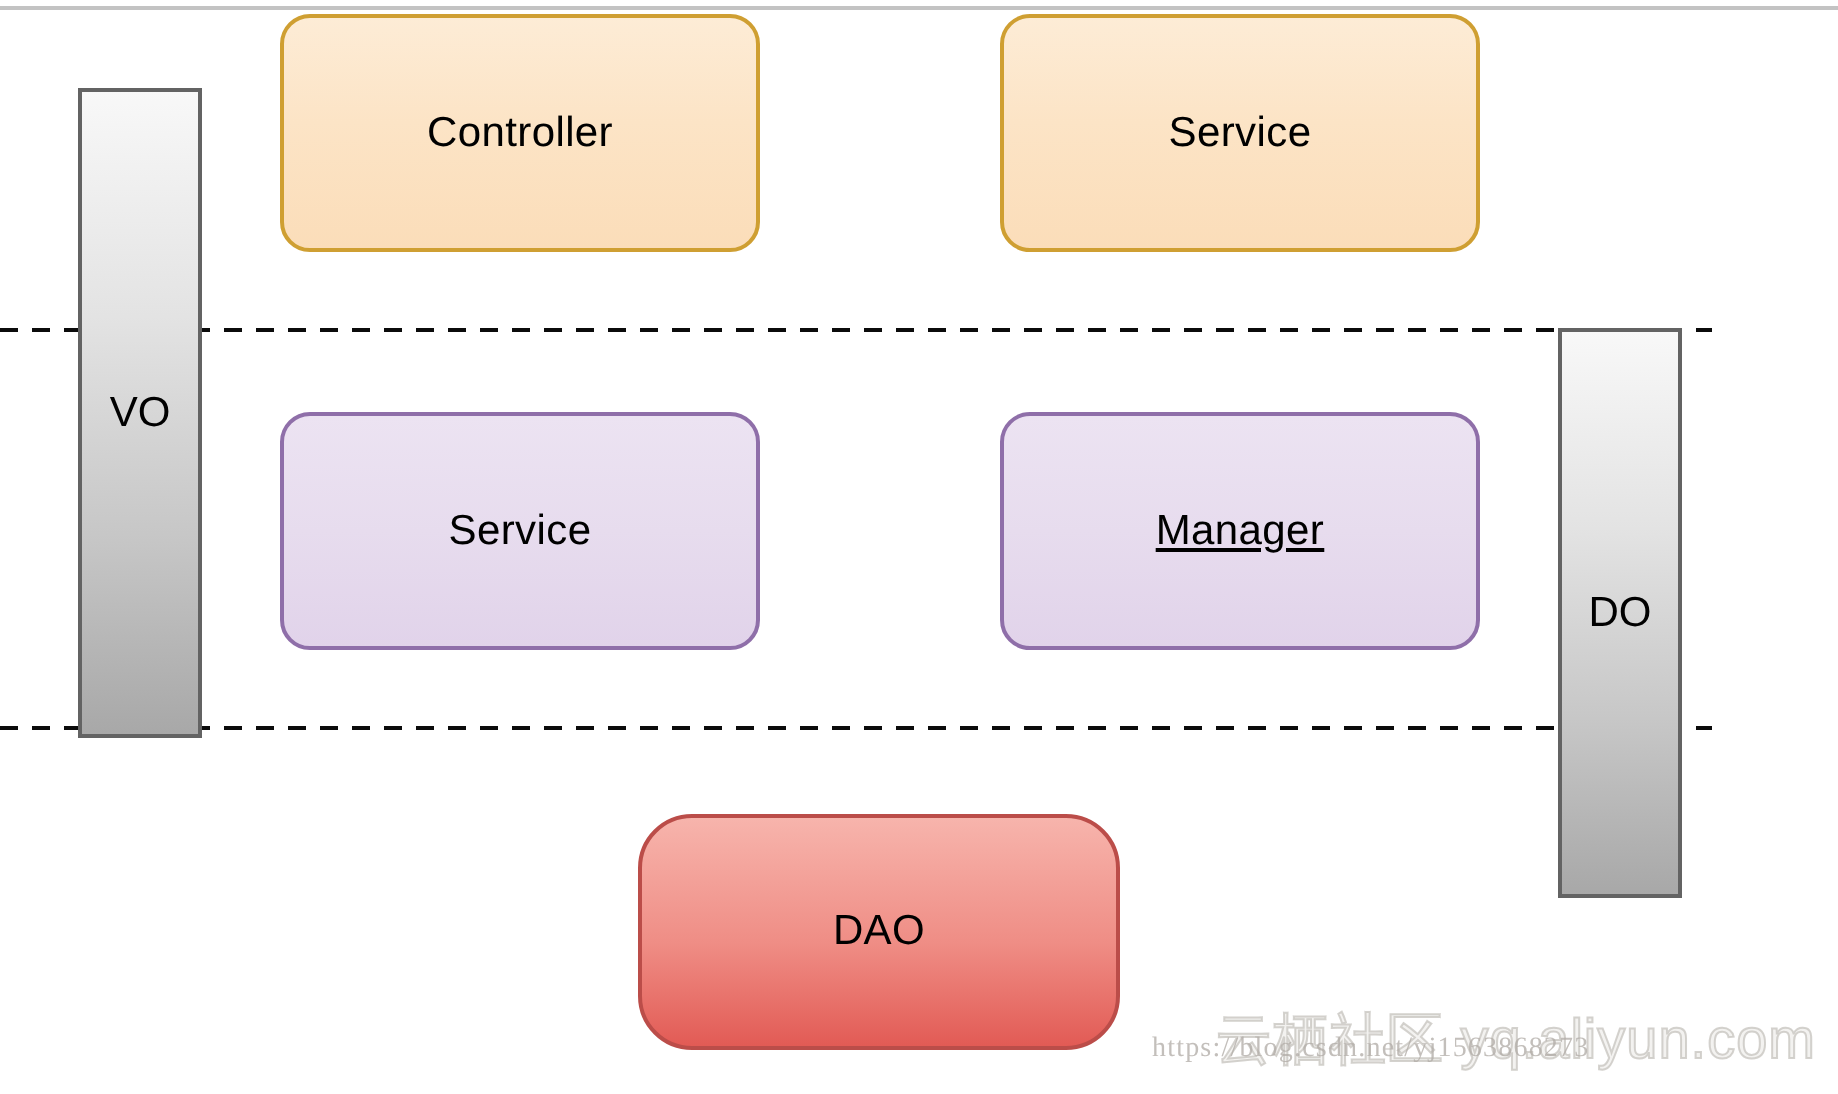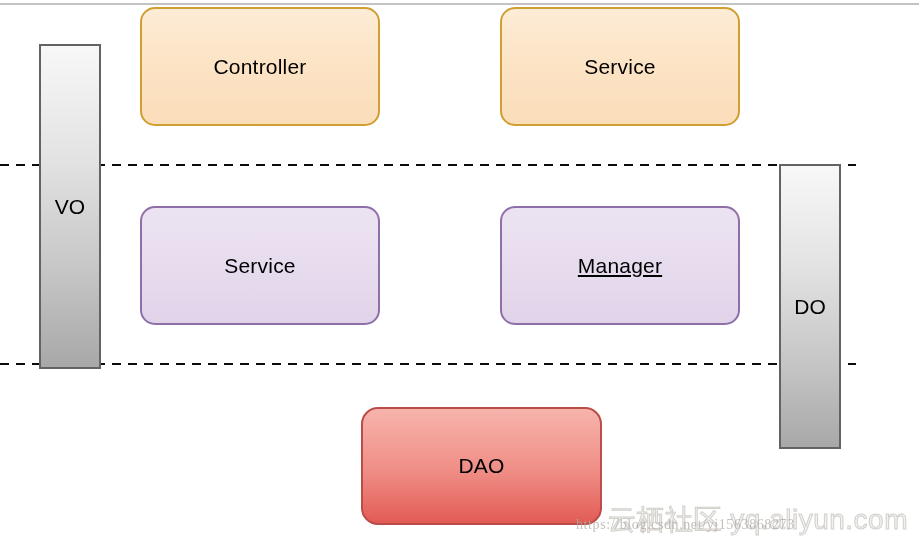--- a/index.html
+++ b/index.html
@@ -47,22 +47,21 @@
     background: linear-gradient(180deg, #fdecd6 0%, #fce4c6 45%, #fbddb9 100%);
     border: 2px solid #cf9f32;
   }
   .node.purple {
     background: linear-gradient(180deg, #ece3f2 0%, #e7dcee 50%, #e1d3ea 100%);
     border: 2px solid #8f6fa9;
   }
   .node.red {
     background: linear-gradient(180deg, #f7b4ac 0%, #ef8d85 55%, #e25b55 100%);
     border: 2px solid #bb4d49;
-    border-radius: 17px;
-    margin-left: 42px;
+    border-radius: 27px;
   }
   .node.controller { left: 140px; top: 7px; }
   .node.tservice  { left: 500px; top: 7px; }
   .node.service   { left: 140px; top: 206px; }
   .node.manager   { left: 500px; top: 206px; text-decoration: underline; }
   .node.dao       { left: 319px; top: 407px; width: 241px; height: 118px; }
 
   .side-bar {
     position: absolute;
     width: 62px;

